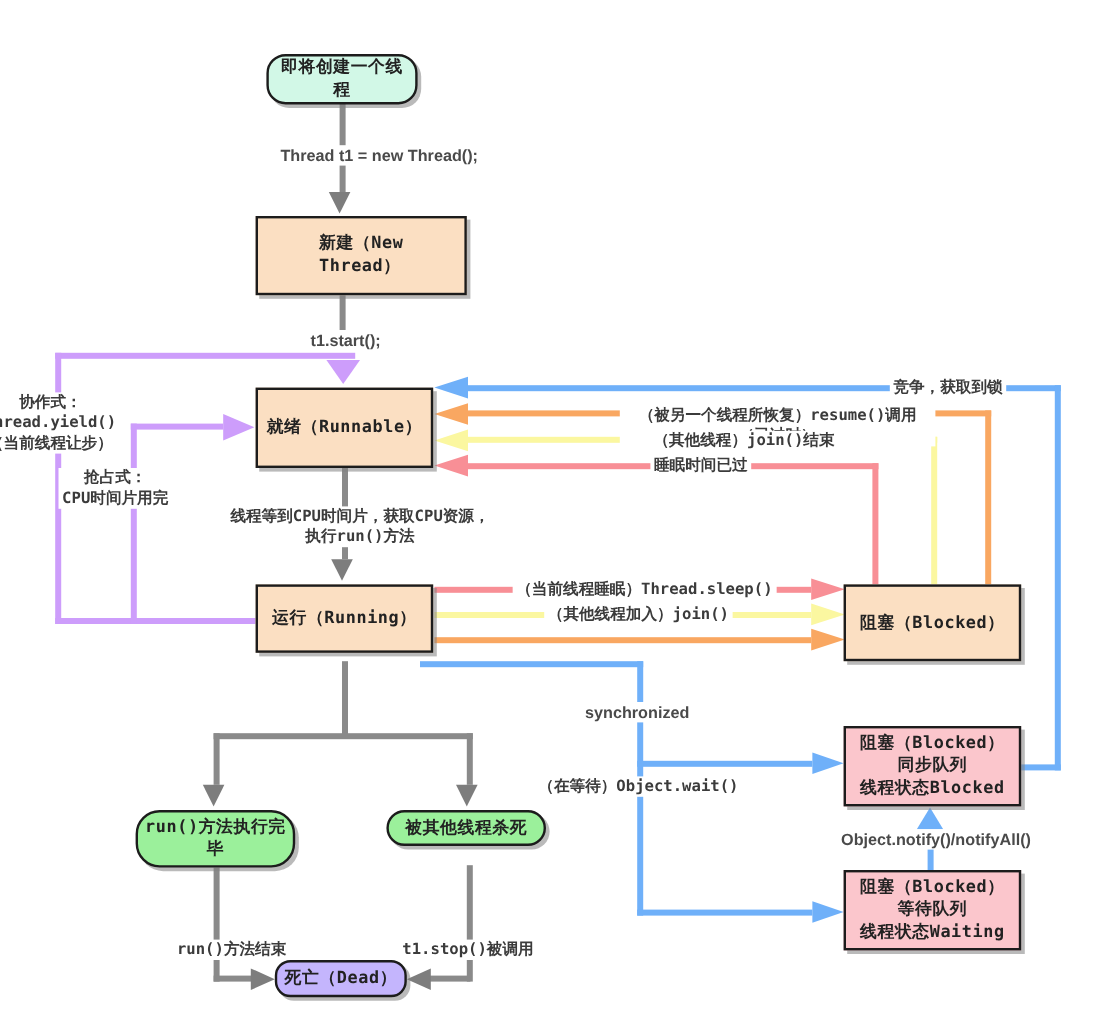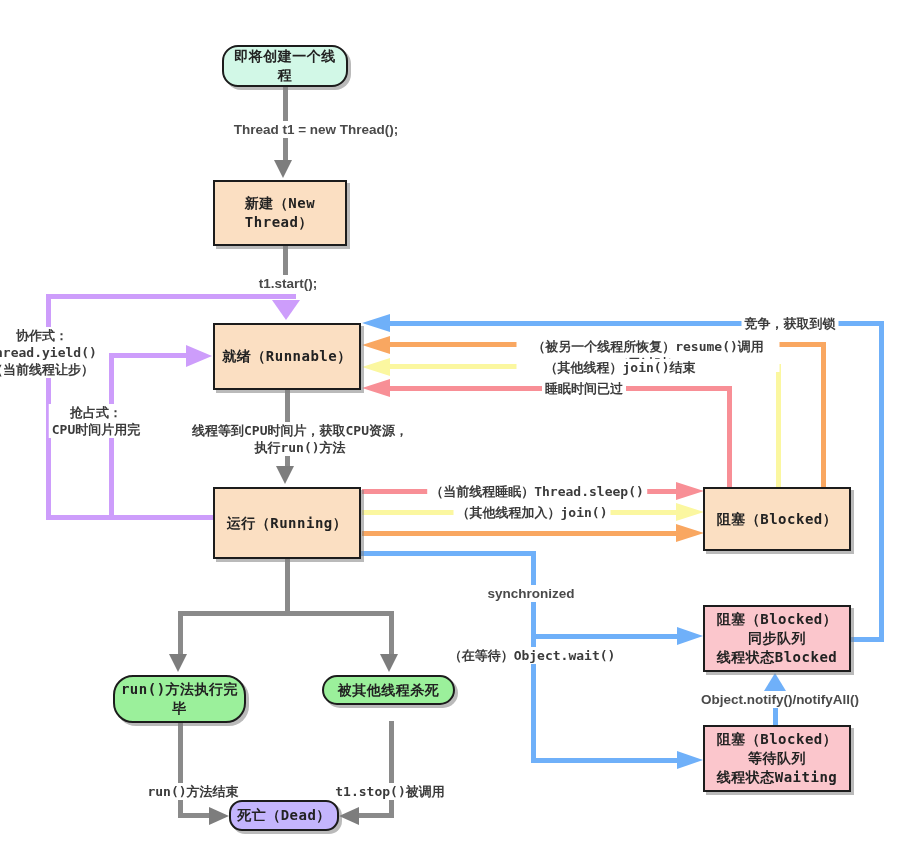--- a/index.html
+++ b/index.html
@@ -114,48 +114,48 @@
   <div class="ln v c-red" style="left:727px;top:386px;height:101px"></div>
   <div class="arr a-left-red" style="left:362px;top:379px"></div>
   <div class="ln h c-red" style="left:362px;top:489px;width:314px"></div>
   <div class="arr a-right-red" style="left:676px;top:482px"></div>
 
   <div class="lbl sans" style="left:316px;top:121px">Thread t1 = new Thread();</div>
   <div class="lbl sans" style="left:288px;top:275px">t1.start();</div>
   <div class="lbl" style="left:42px;top:327px">协作式：
 Thread.yield()
 （当前线程让步）</div>
-  <div class="lbl" style="left:96px;top:404px">抢占式：
+  <div class="lbl" style="left:96px;top:390px">抢占式：
 CPU时间片用完</div>
   <div class="lbl" style="left:300px;top:422px">线程等到CPU时间片，获取CPU资源，
 执行run()方法</div>
   <div class="lbl" style="left:790px;top:315px">竞争，获取到锁</div>
   <div class="lbl" style="left:648px;top:338px">（被另一个线程所恢复）resume()调用（已过时）</div>
   <div class="lbl" style="left:620px;top:359px">（其他线程）join()结束</div>
   <div class="lbl" style="left:584px;top:380px">睡眠时间已过</div>
   <div class="lbl" style="left:537px;top:483px">（当前线程睡眠）Thread.sleep()</div>
   <div class="lbl" style="left:532px;top:504px">（其他线程加入）join()</div>
   <div class="lbl sans" style="left:531px;top:585px">synchronized</div>
   <div class="lbl" style="left:532px;top:647px">（在等待）Object.wait()</div>
   <div class="lbl sans" style="left:780px;top:691px">Object.notify()/notifyAll()</div>
   <div class="lbl" style="left:193px;top:783px">run()方法结束</div>
   <div class="lbl" style="left:390px;top:783px">t1.stop()被调用</div>
 
   <div class="box mint" style="left:222px;top:45px;width:126px;height:42px">
     <span class="box-label">即将创建一个线
 程</span>
   </div>
-  <div class="box peach" style="left:213px;top:180px;width:134px;height:66px">
+  <div class="box peach" style="left:213px;top:180px;width:176px;height:66px">
     <span class="box-label align-left">新建（New
 Thread）</span>
   </div>
   <div class="box peach" style="left:213px;top:323px;width:148px;height:67px">
     <span class="box-label">就绪（Runnable）</span>
   </div>
-  <div class="box peach" style="left:213px;top:487px;width:148px;height:72px">
+  <div class="box peach" style="left:213px;top:487px;width:148px;height:57px">
     <span class="box-label">运行（Running）</span>
   </div>
   <div class="box peach" style="left:703px;top:487px;width:148px;height:64px">
     <span class="box-label">阻塞（Blocked）</span>
   </div>
   <div class="box pink" style="left:703px;top:605px;width:148px;height:67px">
     <span class="box-label">阻塞（Blocked）
 同步队列
 线程状态Blocked</span>
   </div>

